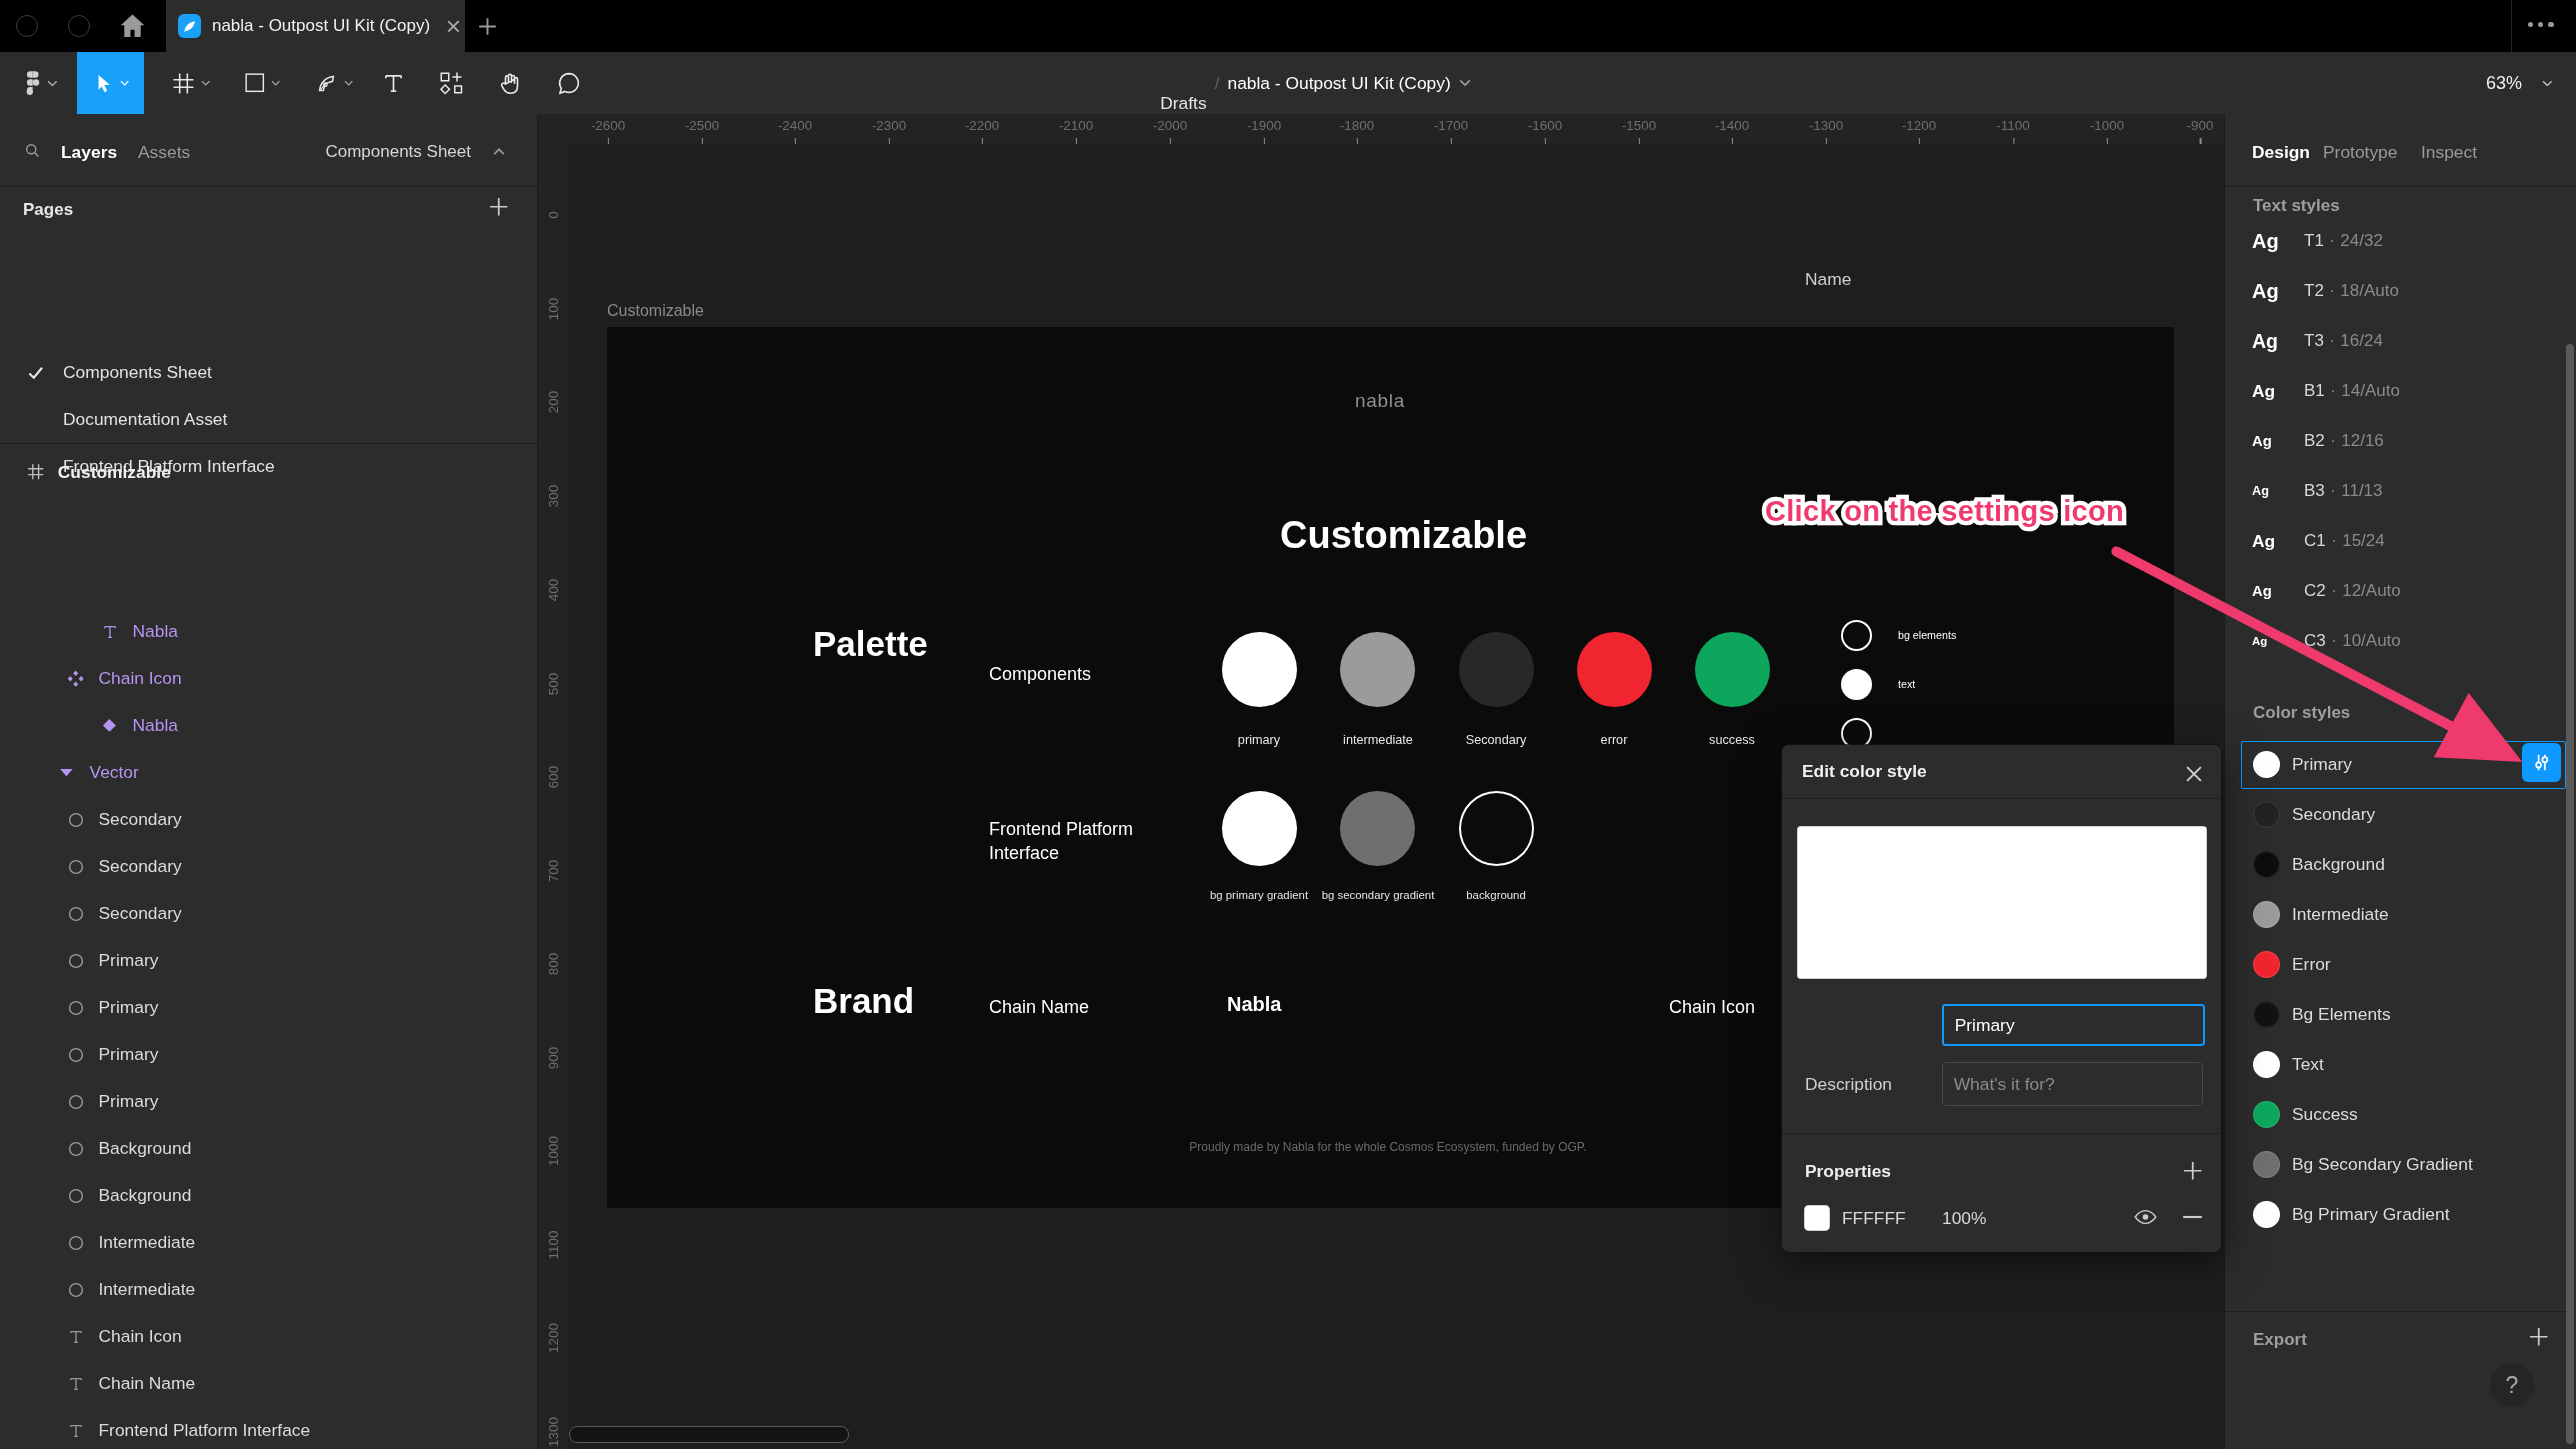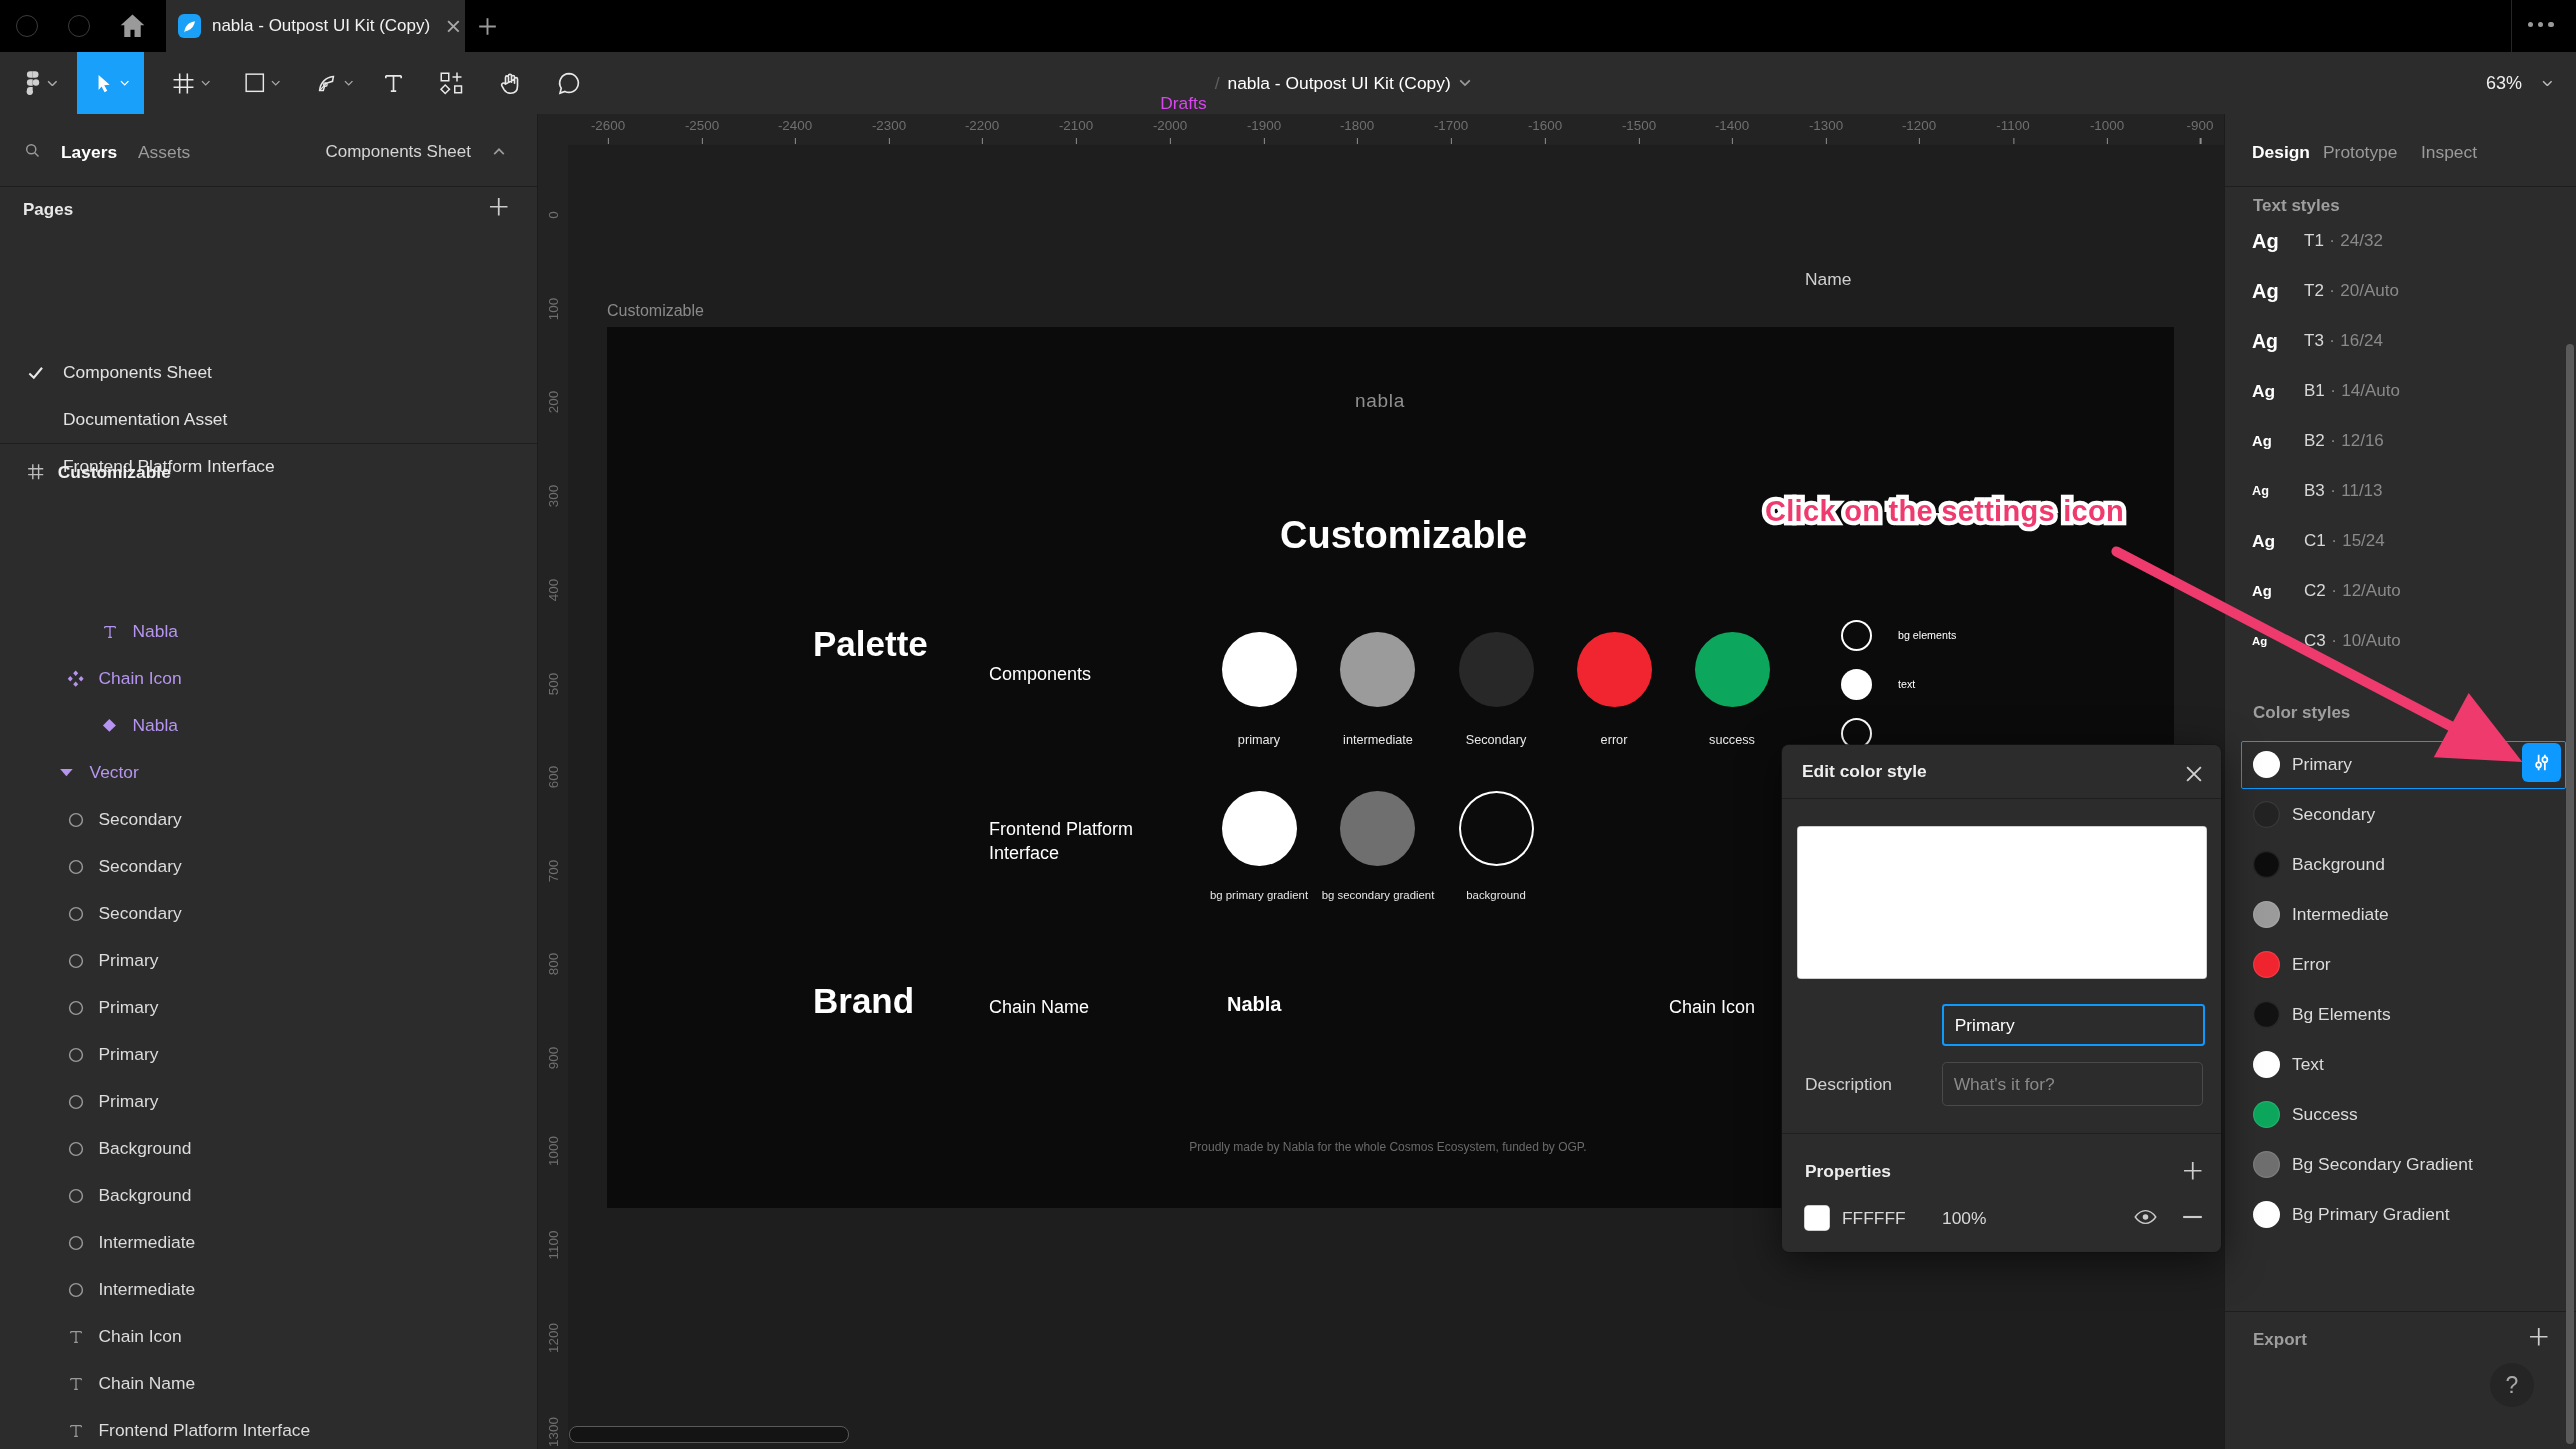--- a/index.html
+++ b/index.html
@@ -19,21 +19,21 @@
   .newtab{position:absolute;left:474px;top:13.4px;width:27px;height:27px;display:flex;align-items:center;justify-content:center;}
   .tb-sep{position:absolute;left:2511px;top:0;width:1.3px;height:52px;background:#262626;}
   .more-dots{position:absolute;left:2528px;top:22px;display:flex;gap:4.7px;}
   .more-dots i{width:5.4px;height:5.4px;border-radius:50%;background:#9a9a9a;}
 
   
   .toolbar{position:absolute;left:0;top:52px;width:2576px;height:62px;background:#2c2c2c;border-bottom:0.7px solid #1d1d1d;}
   .tool{position:absolute;top:0;height:62px;display:flex;align-items:center;justify-content:center;gap:5.4px;}
   .tool.sel{background:#18a0fb;}
   .breadcrumb{position:absolute;left:1047px;top:0;width:537px;height:62px;display:flex;align-items:center;justify-content:center;gap:8px;font-size:17.4px;}
-  .bc-root{color:#d946ef;margin-top:40px;}
+  .bc-root{color:#e5e5e5;margin-top:40px;}
   .bc-sep{color:#5f5f5f;}
   .bc-file{color:#fff;font-weight:500;}
   .avatar{position:absolute;left:2275px;top:68px;width:32px;height:32px;border-radius:50%;
     background:radial-gradient(circle at 35% 30%,#d8c9a8 0 38%,#8fae84 39% 62%,#57634e 63% 100%);}
   .share-btn{position:absolute;left:2320px;top:64px;width:86px;height:43px;background:#0d99ff;border-radius:6.7px;
     display:flex;align-items:center;justify-content:center;color:#fff;font-size:17.4px;font-weight:500;}
   .play-btn{position:absolute;left:2434px;top:68px;width:31px;height:31px;display:flex;align-items:center;justify-content:center;}
   .zoom-ctl{position:absolute;left:2486px;top:0;height:62px;display:flex;align-items:center;gap:20px;color:#efefef;font-size:18px;}
 
   
@@ -547,21 +547,21 @@
       <div class="tsrow">
         <span class="ag" style="font-size:20px">Ag</span>
         <span class="ts-name">T1</span>
           <span class="ts-dot">·</span>
           <span class="ts-size">24/32</span>
       </div>
       <div class="tsrow">
         <span class="ag" style="font-size:20px">Ag</span>
         <span class="ts-name">T2</span>
           <span class="ts-dot">·</span>
-          <span class="ts-size">20/Auto</span>
+          <span class="ts-size">18/Auto</span>
       </div>
       <div class="tsrow">
         <span class="ag" style="font-size:19.5px">Ag</span>
         <span class="ts-name">T3</span>
           <span class="ts-dot">·</span>
           <span class="ts-size">16/24</span>
       </div>
       <div class="tsrow">
         <span class="ag" style="font-size:17.4px">Ag</span>
         <span class="ts-name">B1</span>

